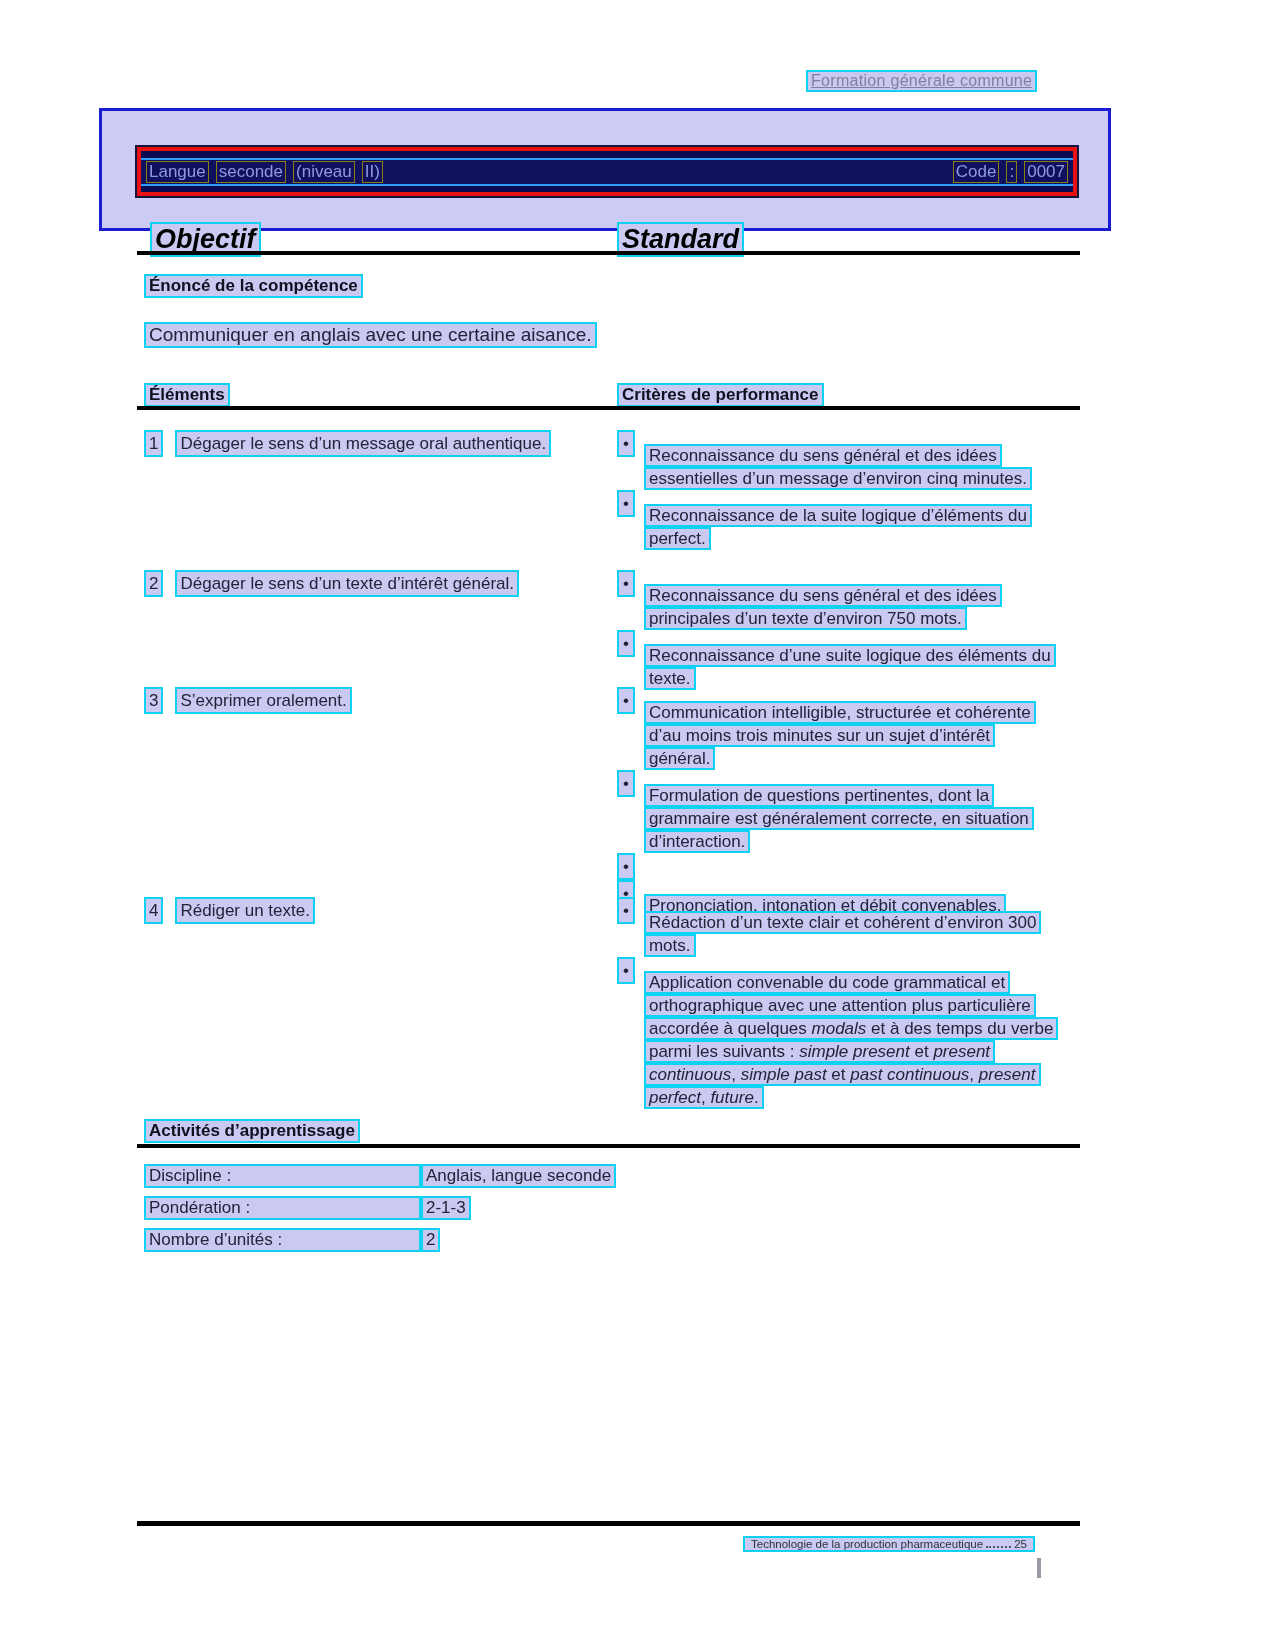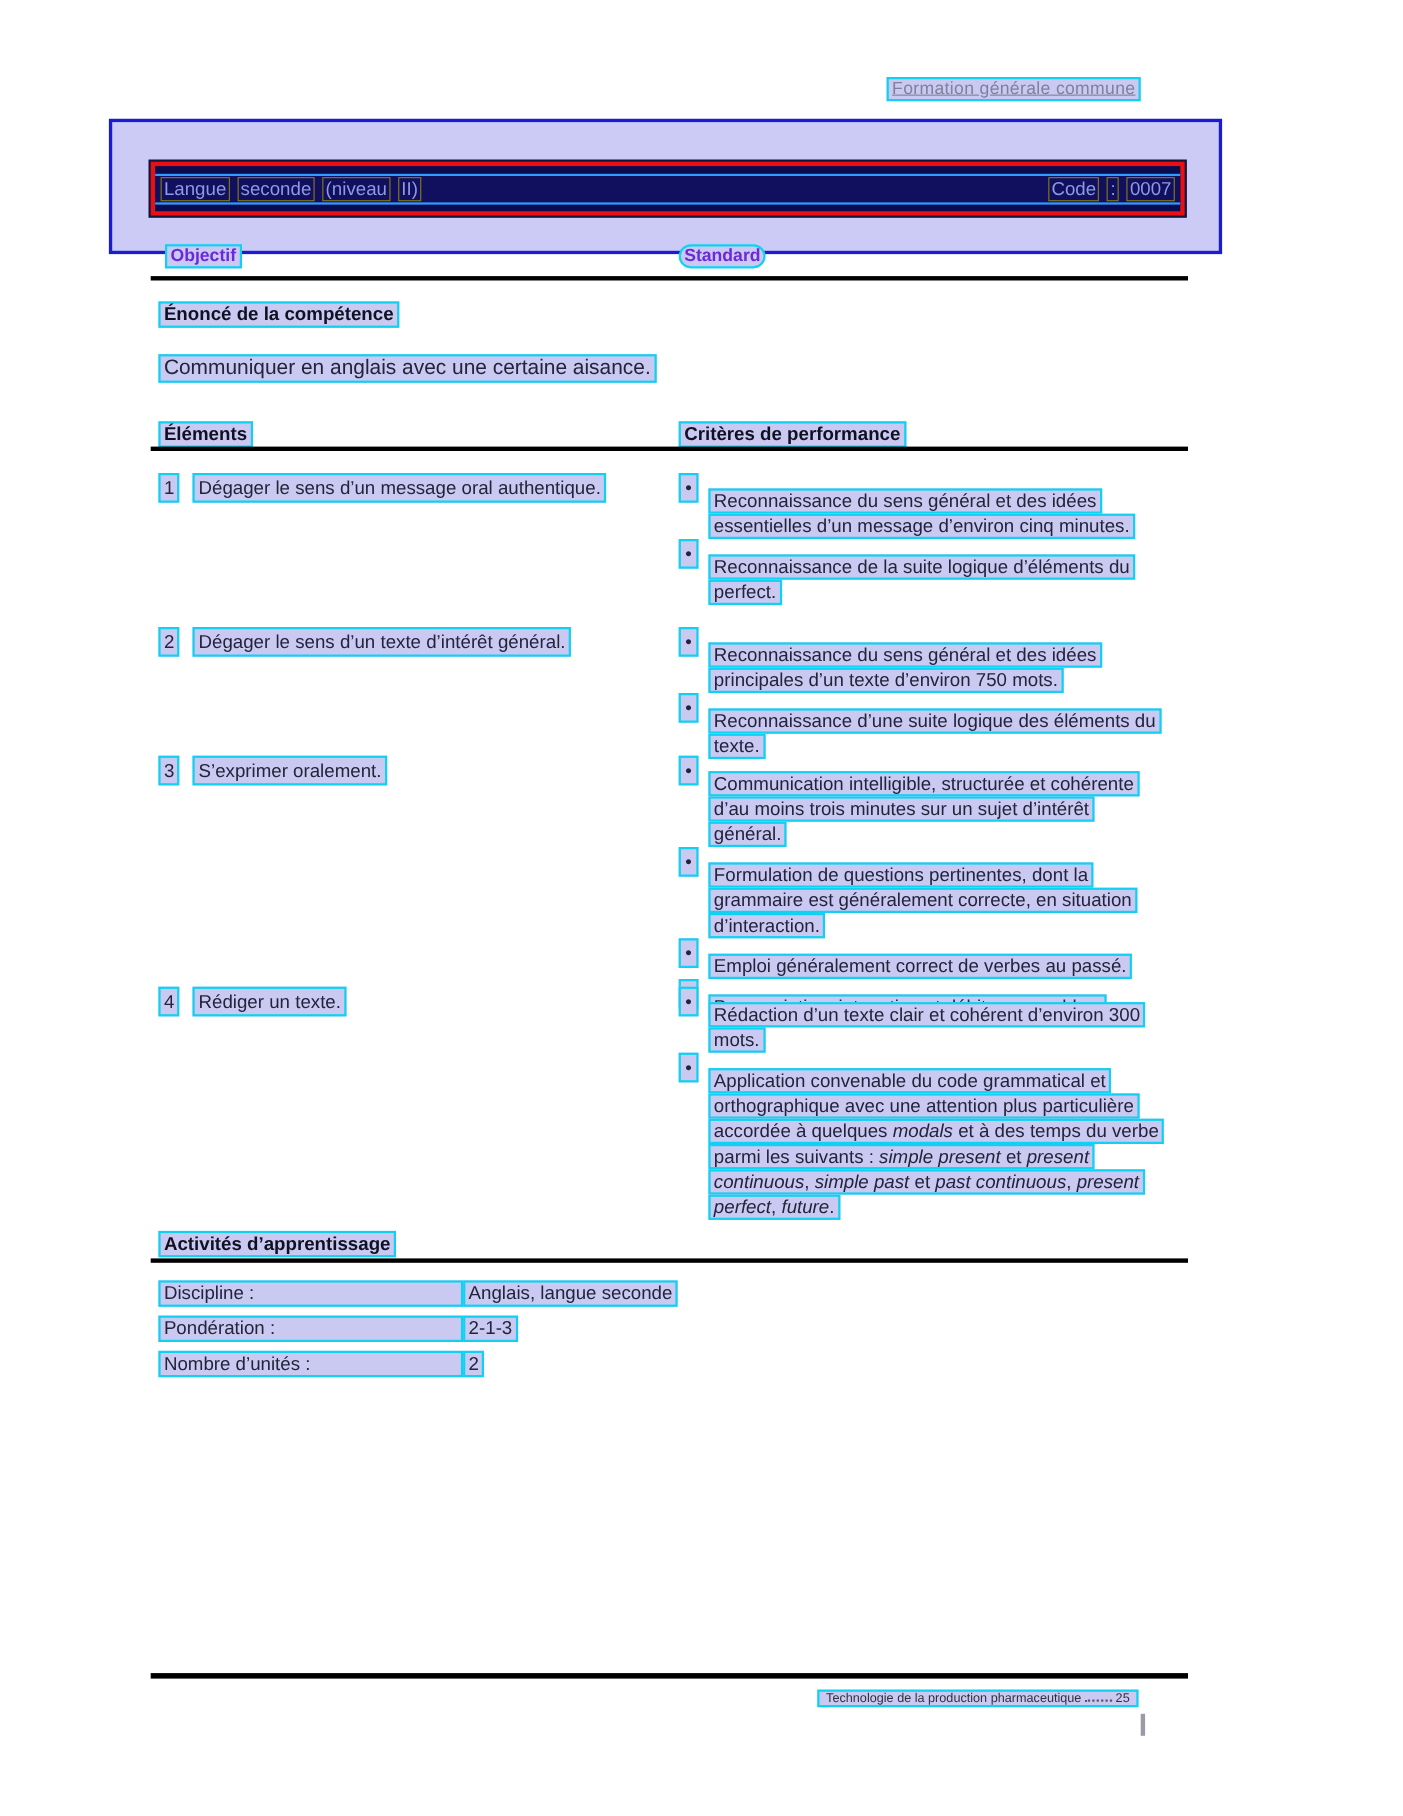--- a/index.html
+++ b/index.html
@@ -31,23 +31,23 @@
   .banner-strip {
     position:absolute; left:0; right:0; top:7px; height:28px;
     background:#10105e; border-top:2px solid #2f9dfd; border-bottom:2px solid #2f9dfd;
     display:flex; align-items:center; justify-content:space-between; padding:0 5px;
     font-size:17px; color:#9098e0;
   }
   .banner-words { display:flex; gap:7px; align-items:center; }
   .bword { border:1px solid #8a7d12; padding:0 2px; line-height:20px; white-space:nowrap; }
 
   .col-head-row { left:137px; top:222px; width:943px; height:28px; }
-  .col-head { font-size:16px; font-weight:bold; color:#6d28d9; }
+  .col-head { font-size:27px; font-weight:bold; font-style:italic; color:#000000; }
   .pos-objectif { position:absolute; left:13px; top:0; }
-  .pos-standard { position:absolute; left:480px; top:0;border-radius:12px; }
+  .pos-standard { position:absolute; left:480px; top:0; }
 
   .rule { left:137px; width:943px; height:4px; background:#000; }
   .rule-1 { top:251px; } .rule-2 { top:406px; } .rule-3 { top:1144px; }
   .rule-bottom { top:1521px; height:5px; }
 
   .h-bold { font-size:17px; font-weight:bold; color:#101020; }
   .enonce { left:144px; top:274px; }
   .statement { left:144px; top:322px; font-size:19px; }
   .elements-head { left:144px; top:383px; }
   .criteres-head { left:617px; top:383px; }
@@ -153,21 +153,20 @@
           <div class="crit">
             <span class="hl bullet-box">•</span>
             <div class="ctext"><span class="hl">Communication intelligible, structurée et cohérente d’au moins trois minutes sur un sujet d’intérêt général.</span></div>
           </div>
           <div class="crit">
             <span class="hl bullet-box">•</span>
             <div class="ctext"><span class="hl">Formulation de questions pertinentes, dont la grammaire est généralement correcte, en situation d’interaction.</span></div>
           </div>
           <div class="crit">
             <span class="hl bullet-box">•</span>
-            <div class="ctext"><span class="hl">Emploi généralement correct de verbes au passé.</span></div>
           </div>
           <div class="crit">
             <span class="hl bullet-box">•</span>
             <div class="ctext"><span class="hl">Prononciation, intonation et débit convenables.</span></div>
           </div>
         </div>
       </div>
       <div class="trow row-4">
         <div class="cell-left">
           <span class="hl num-box">4</span>

